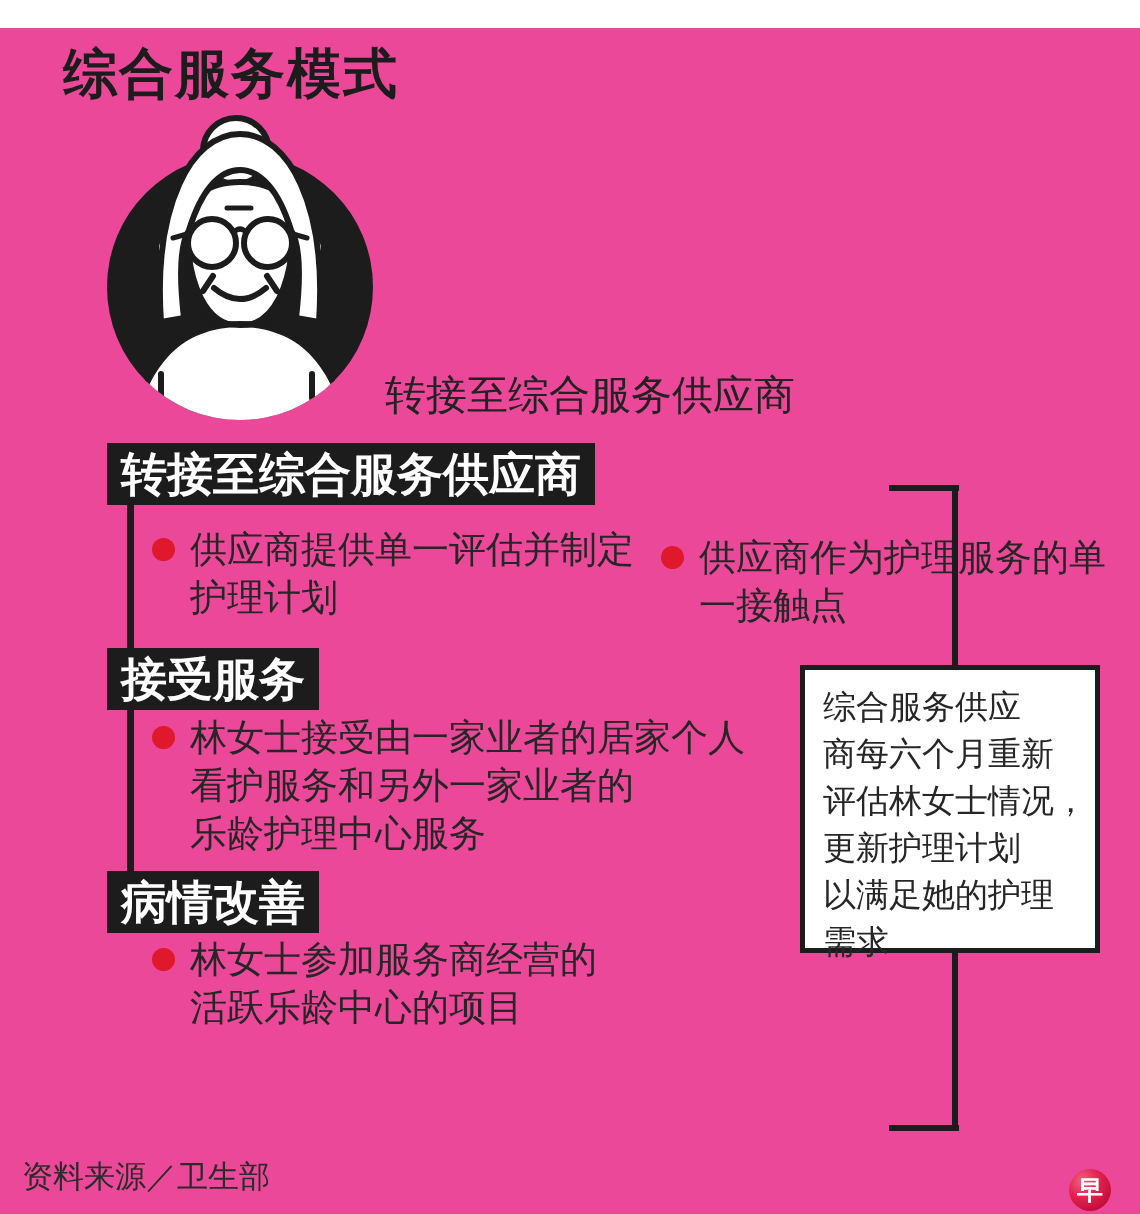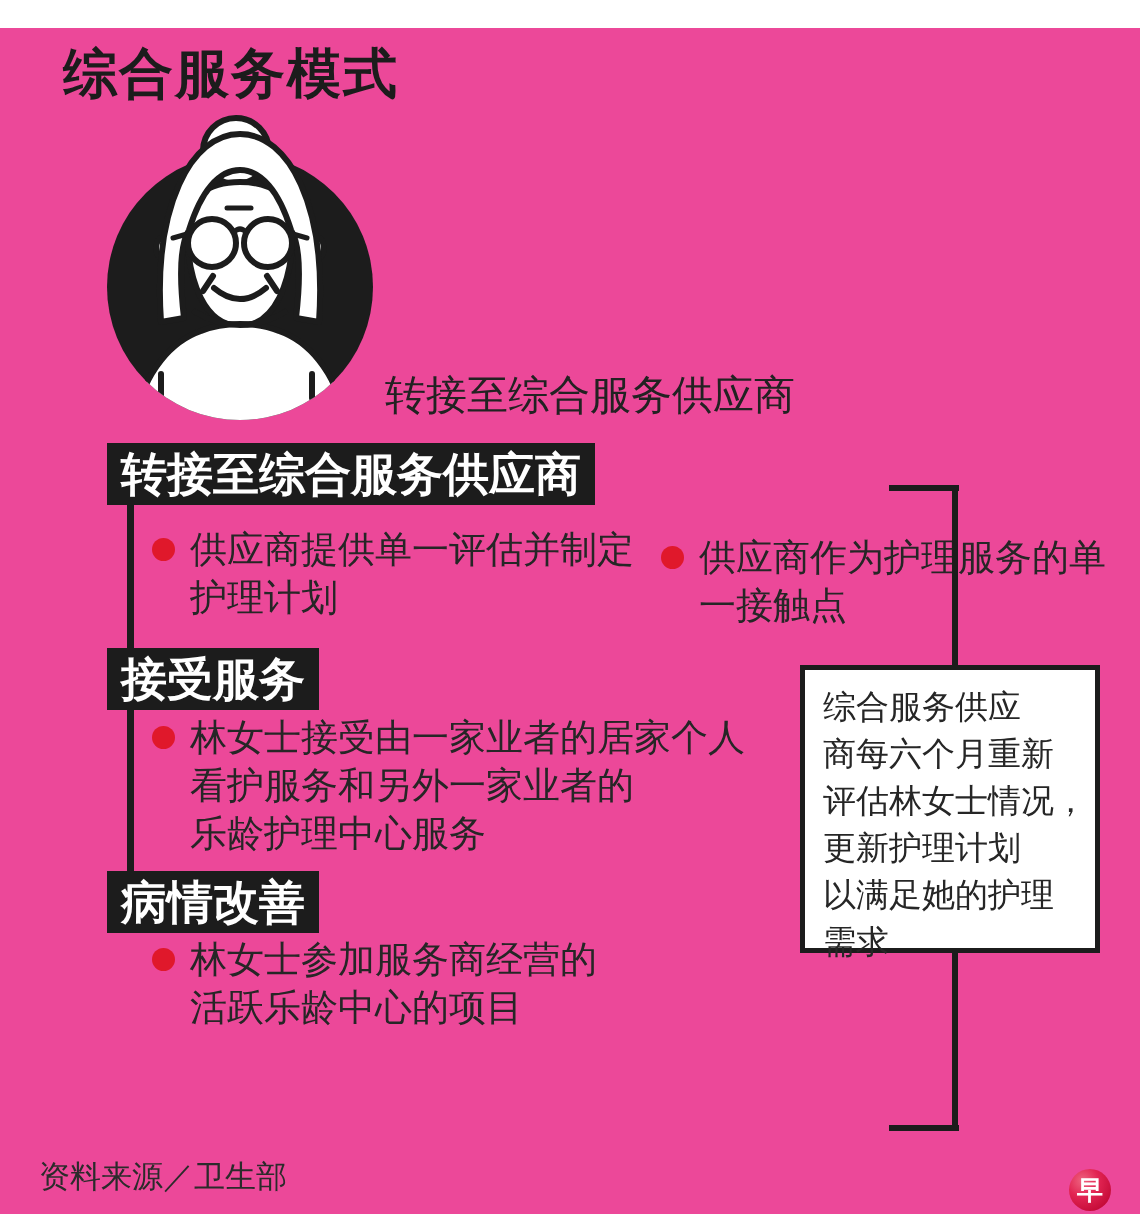--- a/index.html
+++ b/index.html
@@ -40,21 +40,21 @@
   .bracket{background:var(--ink);}
   .br-top-h{left:889px;top:457px;width:70px;height:6px;}
   .br-top-v{left:952px;top:457px;width:6px;height:182px;}
   .br-bot-v{left:952px;top:925px;width:6px;height:178px;}
   .br-bot-h{left:889px;top:1097px;width:70px;height:6px;}
   .side-note{
     left:800px;top:637px;width:300px;height:288px;box-sizing:border-box;
     border:5px solid var(--ink);background:#fff;padding:13px 0 0 18px;
     font-size:33px;font-weight:500;line-height:47px;color:#262626;white-space:pre-line;
   }
-  .source{left:39px;top:1128px;font-size:31px;font-weight:400;color:#2b2b2b;white-space:nowrap;}
+  .source{left:22px;top:1128px;font-size:31px;font-weight:400;color:#2b2b2b;white-space:nowrap;}
   .logo{
     left:1069px;top:1141px;width:42px;height:42px;border-radius:50%;
     background:radial-gradient(circle at 32% 28%,var(--logo-red-light) 0%,#e22553 38%,var(--logo-red) 78%);
     display:flex;align-items:center;justify-content:center;
   }
   .logo span{color:#fff;font-size:26px;font-weight:700;line-height:1;}
 </style>
 </head>
 <body>
 

